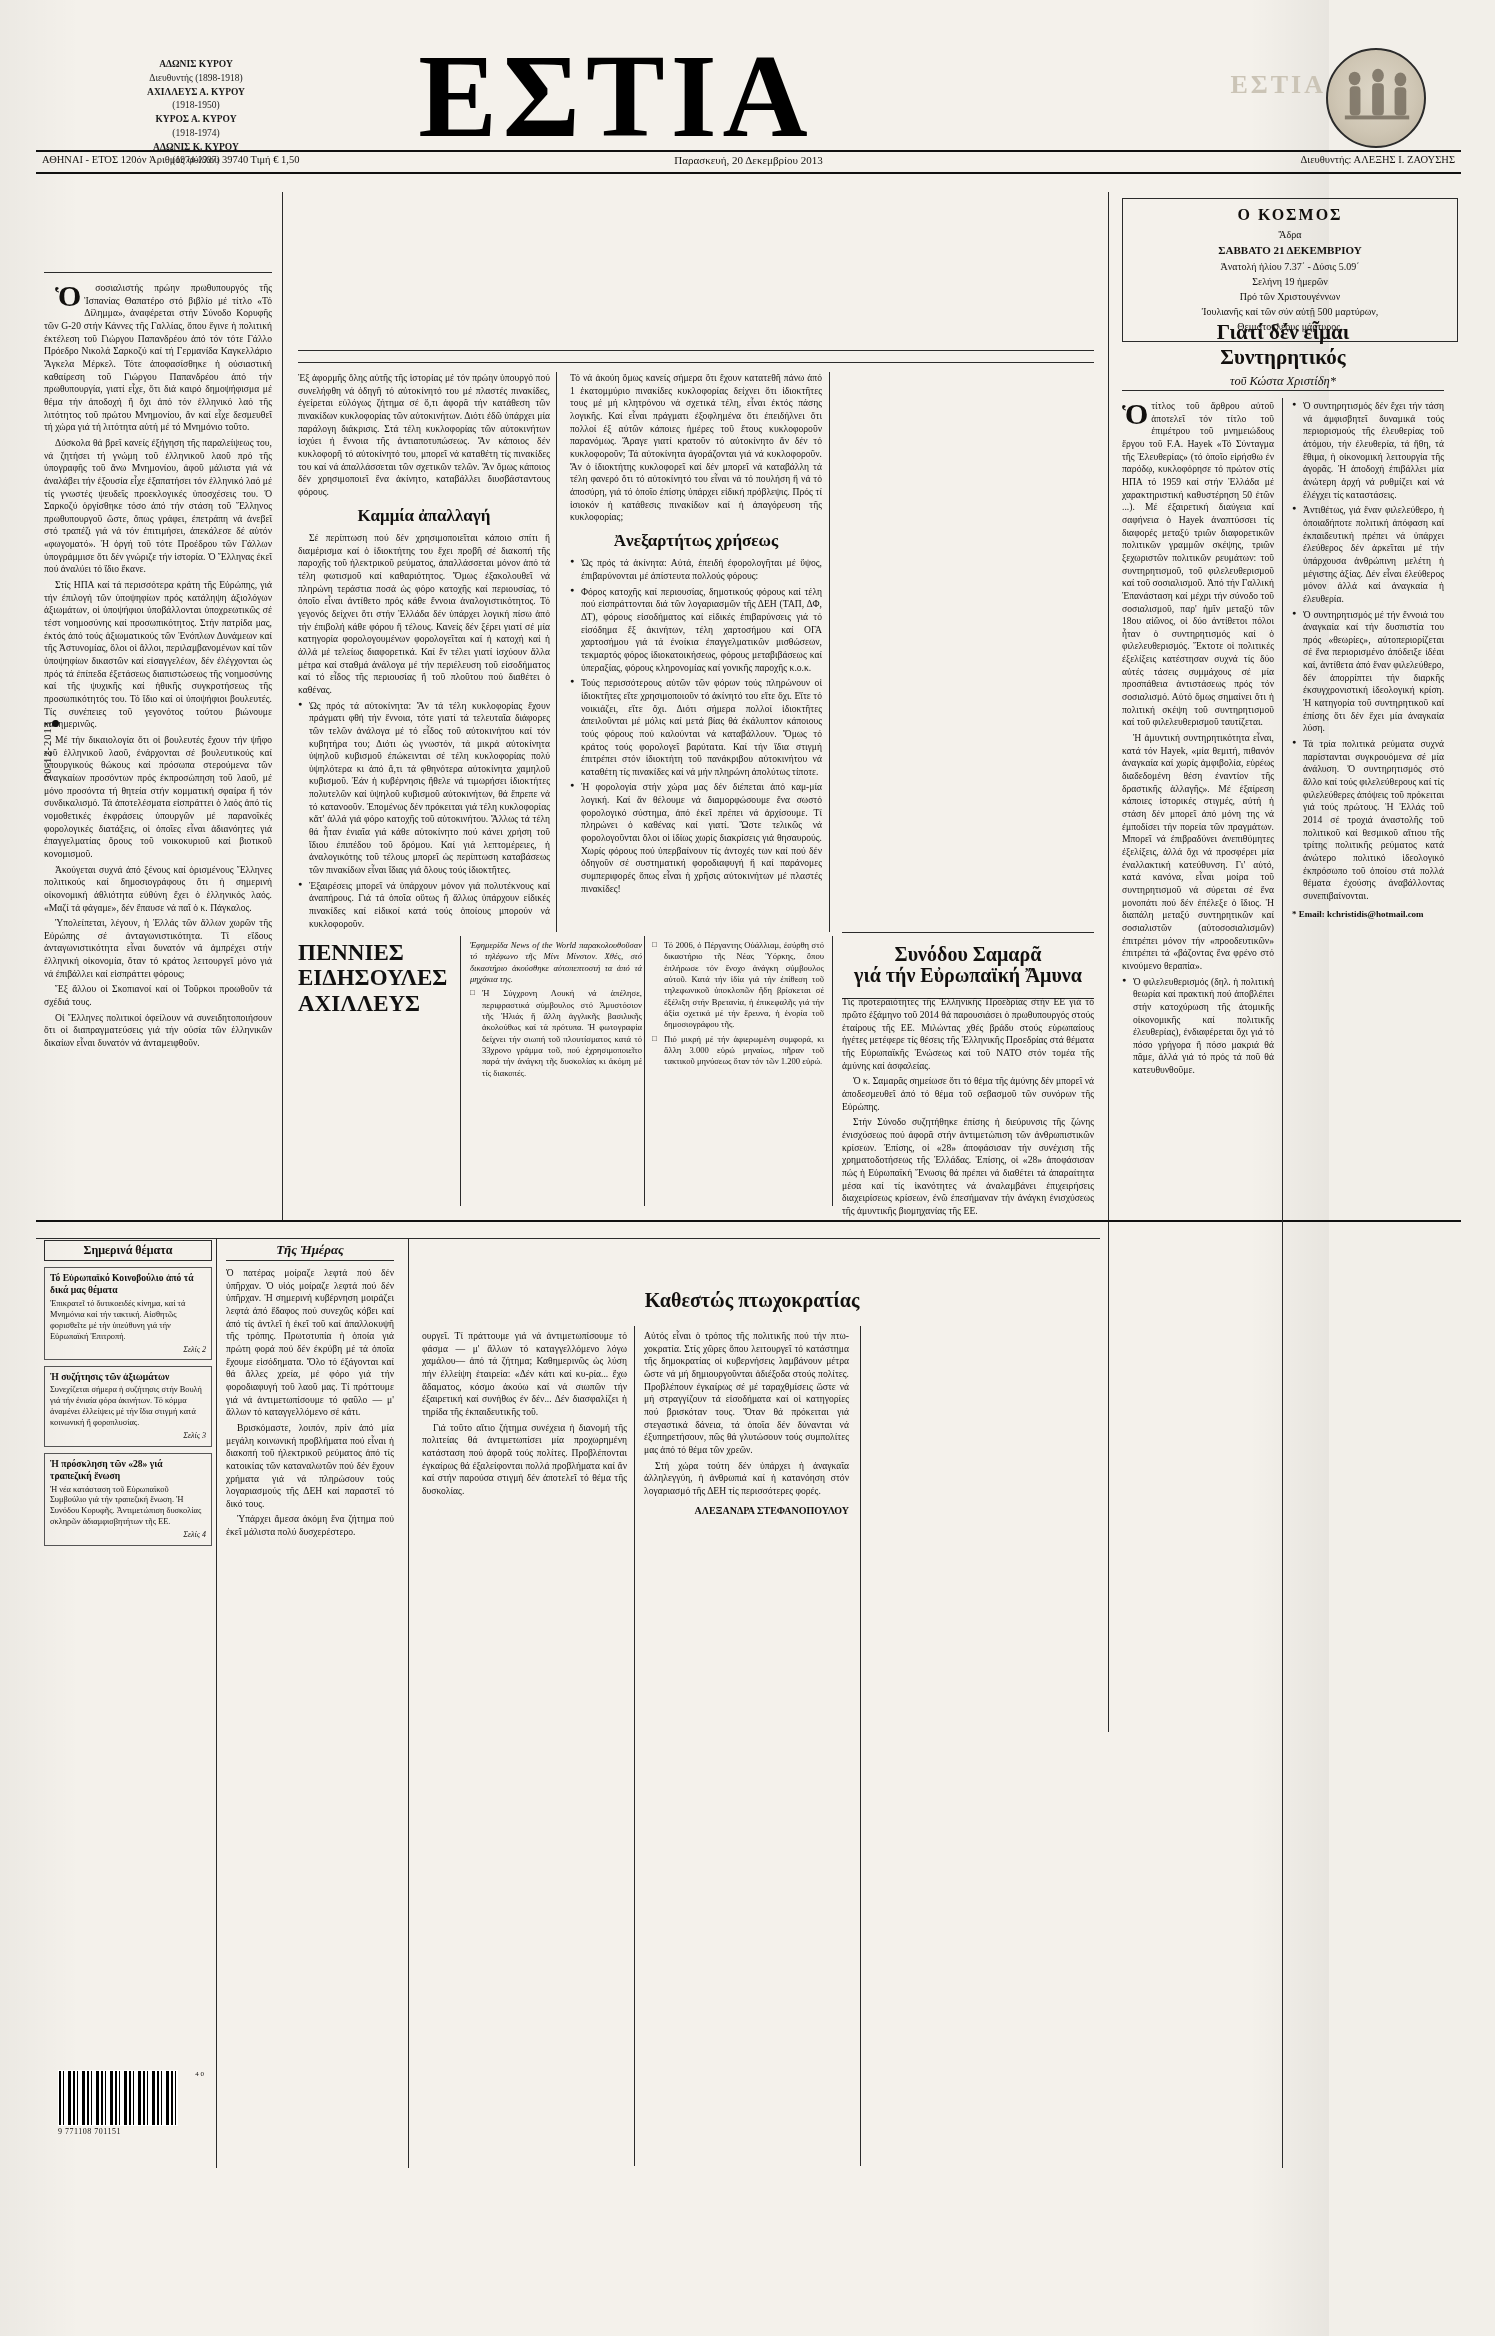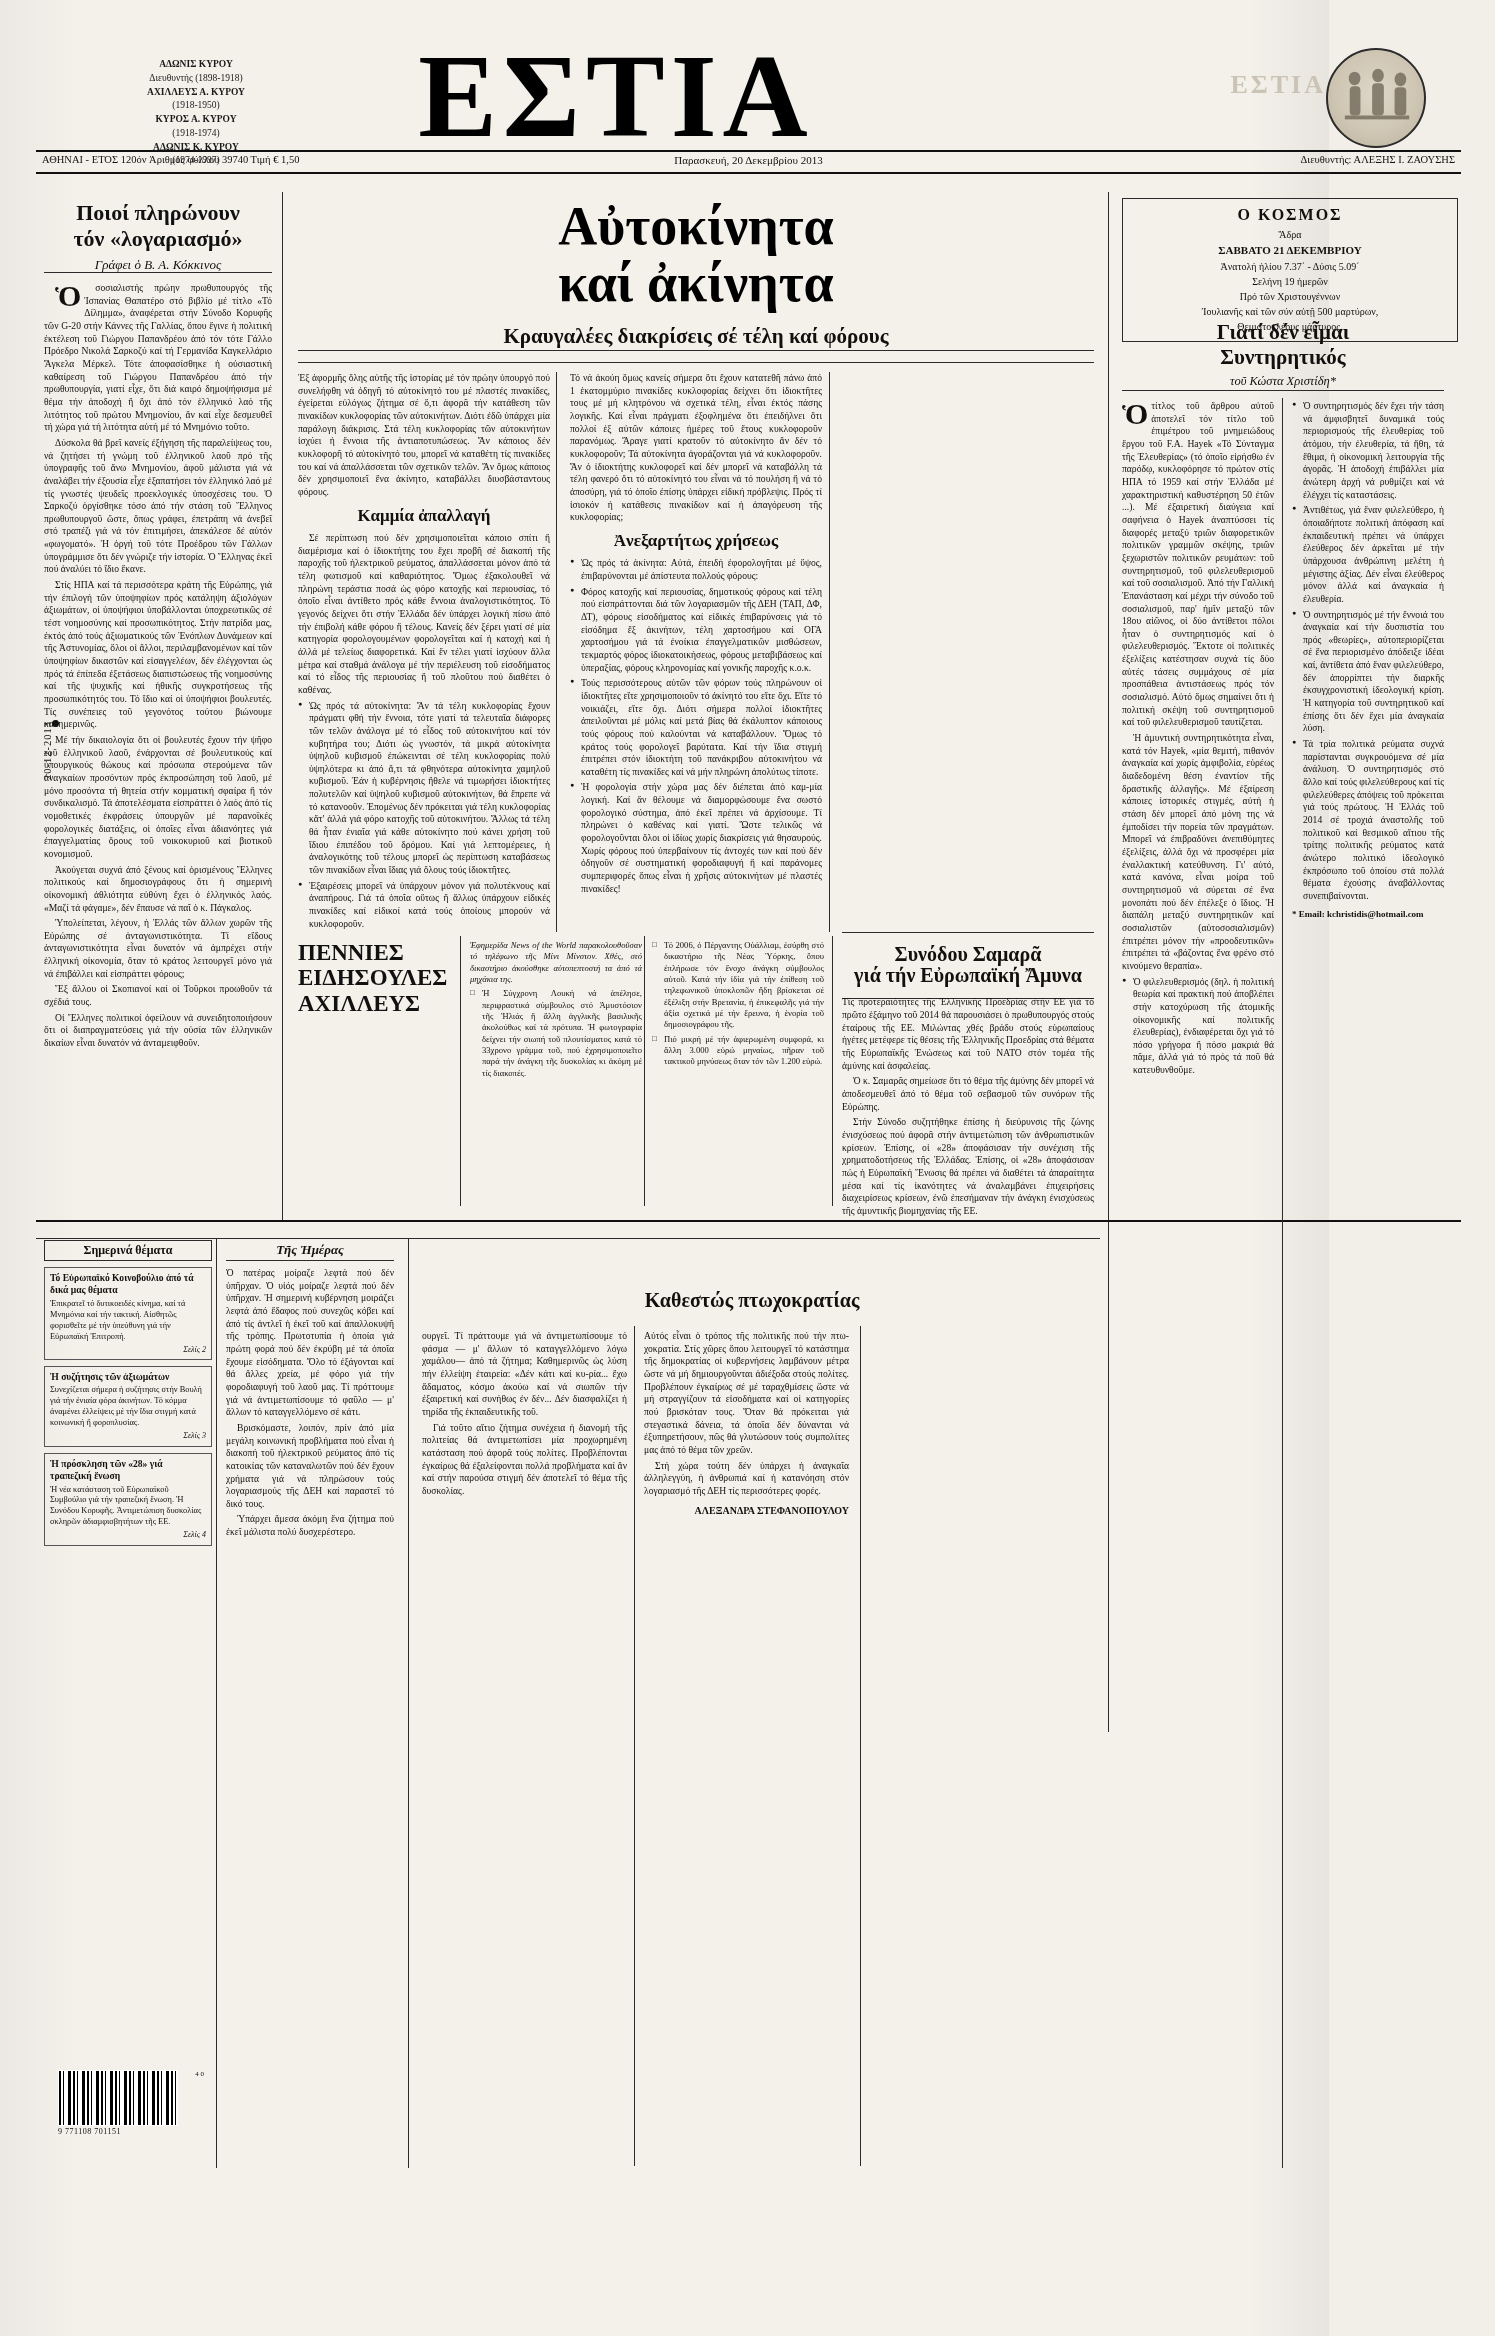--- a/index.html
+++ b/index.html
@@ -196,50 +196,36 @@
     <span class="l">ΑΘΗΝΑΙ - ΕΤΟΣ 120όν Ἀριθμός φύλλου 39740 Τιμή € 1,50</span>
     <span class="c">Παρασκευή, 20 Δεκεμβρίου 2013</span>
     <span class="r">Διευθυντής: ΑΛΕΞΗΣ Ι. ΖΑΟΥΣΗΣ</span>
   </div>
 
   <div class="vrule" style="left:246px; top:172px; height:1030px;"></div>
   <div class="vrule" style="left:1072px; top:172px; height:1540px;"></div>
   <div class="hrule thick" style="left:0; right:0; top:1200px; width:1425px;"></div>
   <div class="hrule" style="left:0; top:1218px; width:1064px;"></div>
 
-  <div style="position:absolute; left:8px; top:180px; width:228px;">
-    <div id="left-editorial-title">
-      <span>Ποιοί πληρώνουν</span><br>
-      <span>τόν «λογαριασμό»</span>
-    </div>
-    <div id="left-editorial-author">Γράφει ὁ Β. Α. Κόκκινος</div>
-  </div>
   <div class="hrule" style="left:8px; top:252px; width:228px;"></div>
 
   <div class="col" style="left:8px; top:262px; width:228px; height:940px;">
     <p class="dropcap">Ὁ σοσιαλιστής πρώην πρωθυπουργός τῆς Ἱσπανίας Θαπατέρο στό βιβλίο μέ τίτλο «Τό Δίλημμα», ἀναφέρεται στήν Σύνοδο Κορυφῆς τῶν G-20 στήν Κάννες τῆς Γαλλίας, ὅπου ἔγινε ἡ πολιτική ἐκτέλεση τοῦ Γιώργου Παπανδρέου ἀπό τόν τότε Γάλλο Πρόεδρο Νικολά Σαρκοζύ καί τή Γερμανίδα Καγκελλάριο Ἄγκελα Μέρκελ. Τότε ἀποφασίσθηκε ἡ οὐσιαστική καθαίρεση τοῦ Γιώργου Παπανδρέου ἀπό τήν πρωθυπουργία, γιατί εἶχε, ὅτι διά καιρό δημοψήφισμα μέ θέμα τήν ἀποδοχή ἤ ὄχι ἀπό τόν ἑλληνικό λαό τῆς λιτότητος τοῦ πρώτου Μνημονίου, ἄν καί εἶχε δεσμευθεῖ τή χώρα γιά τή λιτότητα αὐτή μέ τό Μνημόνιο τοῦτο.</p>
     <p>Δύσκολα θά βρεῖ κανείς ἐξήγηση τῆς παραλείψεως του, νά ζητήσει τή γνώμη τοῦ ἑλληνικοῦ λαοῦ πρό τῆς ὑπογραφῆς τοῦ ἄνω Μνημονίου, ἀφοῦ μάλιστα γιά νά ἀναλάβει τήν ἐξουσία εἶχε ἐξαπατήσει τόν ἑλληνικό λαό μέ τίς γνωστές ψευδεῖς προεκλογικές ὑποσχέσεις του. Ὁ Σαρκοζύ ὀργίσθηκε τόσο ἀπό τήν στάση τοῦ Ἕλληνος πρωθυπουργοῦ ὥστε, ὅπως γράφει, ἐπετράπη νά ἀνεβεῖ στό τραπέζι γιά νά τόν ἐπιτιμήσει, ἀπεκάλεσε δέ αὐτόν «φωγοματό». Ἡ ὀργή τοῦ τότε Προέδρου τῶν Γάλλων ὑπογράμμισε ὅτι δέν γνώριζε τήν ἱστορία. Ὁ Ἕλληνας ἐκεῖ πού ἀναλύει τό ἴδιο ἔκανε.</p>
     <p>Στίς ΗΠΑ καί τά περισσότερα κράτη τῆς Εὐρώπης, γιά τήν ἐπιλογή τῶν ὑποψηφίων πρός κατάληψη ἀξιολόγων ἀξιωμάτων, οἱ ὑποψήφιοι ὑποβάλλονται ὑποχρεωτικῶς σέ τέστ νοημοσύνης καί προσωπικότητος. Στήν πατρίδα μας, ἐκτός ἀπό τούς ἀξιωματικούς τῶν Ἐνόπλων Δυνάμεων καί τῆς Ἀστυνομίας, ὅλοι οἱ ἄλλοι, περιλαμβανομένων καί τῶν ὑποψηφίων δικαστῶν καί εἰσαγγελέων, δέν ἐλέγχονται ὡς πρός τά ἐπίπεδα ἐξετάσεως διαπιστώσεως τῆς νοημοσύνης καί τῆς ψυχικῆς καί ἠθικῆς συγκροτήσεως τῆς προσωπικότητός του. Τό ἴδιο καί οἱ ὑποψήφιοι βουλευτές. Τίς συνέπειες τοῦ γεγονότος τούτου βιώνουμε καθημερινῶς.</p>
     <p>Μέ τήν δικαιολογία ὅτι οἱ βουλευτές ἔχουν τήν ψῆφο τοῦ ἑλληνικοῦ λαοῦ, ἐνάρχονται σέ βουλευτικούς καί ὑπουργικούς θώκους καί πρόσωπα στερούμενα τῶν ἀναγκαίων προσόντων πρός ἐκπροσώπηση τοῦ λαοῦ, μέ μόνο προσόντα τή θητεία στήν κομματική σφαίρα ἤ τόν συνδικαλισμό. Τά ἀποτελέσματα εἰσπράττει ὁ λαός ἀπό τίς νομοθετικές ἐκφράσεις ὑπουργῶν μέ παρανοϊκές φορολογικές διατάξεις, οἱ ὁποῖες εἶναι ἀδιανόητες γιά ἐπαγγελματίας ὄρους τοῦ νοικοκυριοῦ καί βιοτικοῦ κονομισμοῦ.</p>
     <p>Ἀκούγεται συχνά ἀπό ξένους καί ὁρισμένους Ἕλληνες πολιτικούς καί δημοσιογράφους ὅτι ἡ σημερινή οἰκονομική ἀθλιότητα εὐθύνη ἔχει ὁ ἑλληνικός λαός. «Μαζί τά φάγαμε», δέν ἔπαυσε νά παῖ ὁ κ. Πάγκαλος.</p>
     <p>Ὑπολείπεται, λέγουν, ἡ Ἑλλάς τῶν ἄλλων χωρῶν τῆς Εὐρώπης σέ ἀνταγωνιστικότητα. Τί εἴδους ἀνταγωνιστικότητα εἶναι δυνατόν νά ἀμπρέχει στήν ἑλληνική οἰκονομία, ὅταν τό κράτος λειτουργεῖ μόνο γιά νά ἐπιβάλλει καί εἰσπράττει φόρους;</p>
     <p>Ἔξ ἄλλου οἱ Σκοπιανοί καί οἱ Τοῦρκοι προωθοῦν τά σχέδιά τους.</p>
     <p>Οἱ Ἕλληνες πολιτικοί ὀφείλουν νά συνειδητοποιήσουν ὅτι οἱ διαπραγματεύσεις γιά τήν οὐσία τῶν ἑλληνικῶν δικαίων εἶναι δυνατόν νά ἀνταμειφθοῦν.</p>
   </div>
 
   <div class="sidedot"></div>
   <div class="sidedate">20-12-2013</div>
 
-  <div style="position:absolute; left:262px; top:178px; width:796px;">
-    <h2 class="headline" id="main-headline">
-      <span>Αὐτοκίνητα</span><br>
-      <span>καί ἀκίνητα</span>
-    </h2>
-    <div id="main-subhead">Κραυγαλέες διακρίσεις σέ τέλη καί φόρους</div>
-  </div>
   <div class="hrule" style="left:262px; top:330px; width:796px;"></div>
   <div class="hrule" style="left:262px; top:342px; width:796px;"></div>
 
   <div class="col" style="left:262px; top:352px; width:252px;">
     <p class="noind">Ἐξ ἀφορμῆς ὅλης αὐτῆς τῆς ἱστορίας μέ τόν πρώην ὑπουργό πού συνελήφθη νά ὁδηγῆ τό αὐτοκίνητό του μέ πλαστές πινακίδες, ἐγείρεται εὐλόγως ζήτημα σέ ὅ,τι ἀφορᾶ τήν κατάθεση τῶν πινακίδων κυκλοφορίας τῶν αὐτοκινήτων. Διότι ἐδῶ ὑπάρχει μία παράλογη διάκρισις. Στά τέλη κυκλοφορίας τῶν αὐτοκινήτων ἰσχύει ἡ ἔννοια τῆς ἀντιαποτυπώσεως. Ἄν κάποιος δέν κυκλοφορῆ τό αὐτοκίνητό του, μπορεῖ νά καταθέτη τίς πινακίδες του καί νά ἀπαλλάσσεται τῶν σχετικῶν τελῶν. Ἄν ὅμως κάποιος δέν χρησιμοποιεῖ ἕνα ἀκίνητο, καταβάλλει διυσβάσταντους φόρους.</p>
     <div class="sub-h">Καμμία ἀπαλλαγή</div>
     <p>Σέ περίπτωση πού δέν χρησιμοποιεῖται κάποιο σπίτι ἤ διαμέρισμα καί ὁ ἰδιοκτήτης του ἔχει προβῆ σέ διακοπή τῆς παροχῆς τοῦ ἠλεκτρικοῦ ρεύματος, ἀπαλλάσσεται μόνον ἀπό τά τέλη φωτισμοῦ καί καθαριότητος. Ὅμως ἐξακολουθεῖ νά πληρώνη τεράστια ποσά ὡς φόρο κατοχῆς καί περιουσίας, τό ὁποῖο εἶναι ἀντίθετο πρός κάθε ἔννοια ἀναλογιστικότητος. Τό γεγονός δείχνει ὅτι στήν Ἑλλάδα δέν ὑπάρχει λογική πίσω ἀπό τήν ἐπιβολή κάθε φόρου ἤ τέλους. Κανείς δέν ξέρει γιατί σέ μία κατηγορία φορολογουμένων φορολογεῖται καί ἡ κατοχή καί ἡ ἀλλά μέ τελείως διαφορετικά. Καί ἕν τέλει γιατί ἰσχύουν ἄλλα μέτρα καί σταθμά ἀνάλογα μέ τήν περιέλευση τοῦ εἰσοδήματος καί τό εἶδος τῆς περιουσίας ἤ τοῦ πλοῦτου πού διαθέτει ὁ καθένας.</p>
     <div class="dot-list">
       <p>Ὡς πρός τά αὐτοκίνητα: Ἄν τά τέλη κυκλοφορίας ἔχουν πράγματι φθή τήν ἔννοια, τότε γιατί τά τελευταῖα διάφορες τῶν τελῶν ἀνάλογα μέ τό εἶδος τοῦ αὐτοκινήτου καί τόν κυβητήρα του; Διότι ὡς γνωστόν, τά μικρά αὐτοκίνητα ὑψηλοῦ κυβισμοῦ ἐπώκεινται σέ τέλη κυκλοφορίας πολύ ὑψηλότερα κι ἀπό ἄ,τι τά φθηνότερα αὐτοκίνητα χαμηλοῦ κυβισμοῦ. Ἐάν ἡ κυβέρνησις ἤθελε νά τιμωρήσει ἰδιοκτήτες πολυτελῶν καί ὑψηλοῦ κυβισμοῦ αὐτοκινήτων, θά ἔπρεπε νά τό κατανοοῦν. Ἐπομένως δέν πρόκειται γιά τέλη κυκλοφορίας κἄτ' ἀλλά γιά φόρο κατοχῆς τοῦ αὐτοκινήτου. Ἄλλως τά τέλη θά ἦταν ἑνιαῖα γιά κάθε αὐτοκίνητο πού κάνει χρήση τοῦ ἴδιου ἐπιπέδου τοῦ δρόμου. Καί γιά λεπτομέρειες, ἡ ἀναλογικότης τοῦ τέλους μπορεῖ ὡς περίπτωση καταβάσεως τῶν πινακίδων εἶναι ἴδιας γιά ὅλους τούς ἰδιοκτῆτες.</p>
       <p>Ἐξαιρέσεις μπορεῖ νά ὑπάρχουν μόνον γιά πολυτέκνους καί ἀναπήρους. Γιά τά ὁποῖα οὕτως ἤ ἄλλως ὑπάρχουν εἰδικές πινακίδες καί εἰδικοί κατά τούς ὁποίους μπορούν νά κυκλοφοροῦν.</p>

